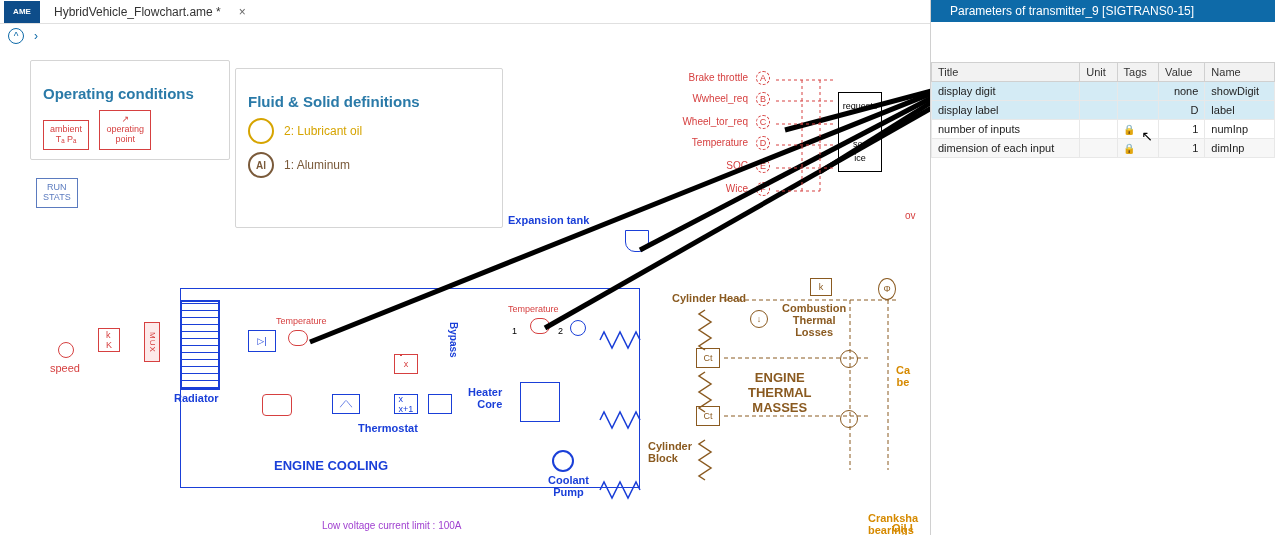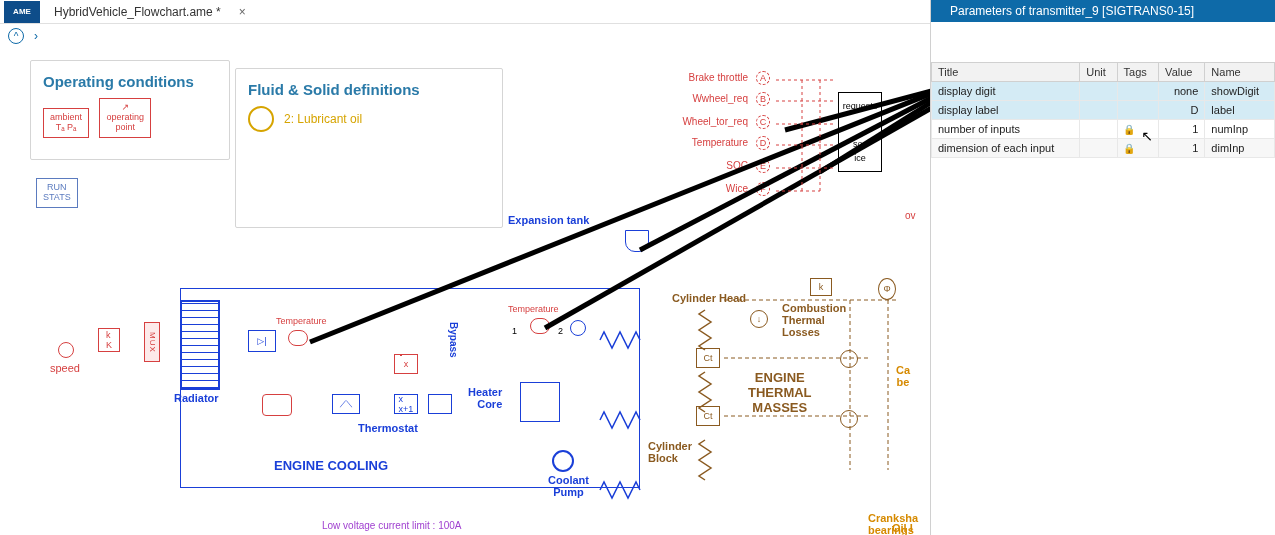--- a/index.html
+++ b/index.html
@@ -10,21 +10,21 @@
 
 
 .tabbar{height:24px;display:flex;align-items:center;border-bottom:1px solid #e0e0e0;font-size:12px}
 .tabbar .logo{width:36px;height:22px;background:#0e4d8a;color:#fff;font-size:8px;font-weight:bold;display:flex;align-items:center;justify-content:center;margin:0 4px}
 .tabbar .tab{padding:2px 10px;color:#333}
 .tabbar .close{color:#666;padding:0 8px;cursor:pointer}
 .crumb{height:24px;display:flex;align-items:center;padding:0 8px;gap:10px;font-size:12px;color:#0e6aa8}
 .crumb .up{width:16px;height:16px;border:1px solid #0e6aa8;border-radius:50%;display:flex;align-items:center;justify-content:center;font-size:10px}
 
 
-.card{position:absolute;border:1px solid #d5d5d5;background:#fff;border-radius:2px;padding:12px 12px 12px}
+.card{position:absolute;border:1px solid #d5d5d5;background:#fff;border-radius:2px;padding:24px 12px 12px}
 .card h3{font-size:15px;font-weight:600;color:#2a7aa8;margin-bottom:8px}
 .card.op{left:30px;top:60px;width:200px;height:100px}
 .card.fl{left:235px;top:68px;width:268px;height:160px}
 .legend-row{display:flex;align-items:center;gap:10px;margin:8px 0;font-size:12px}
 .circ{width:26px;height:26px;border:2px solid;border-radius:50%;display:flex;align-items:center;justify-content:center;font-size:10px;font-weight:bold}
 .c-cool{border-color:#1a3fd8;color:#1a3fd8}
 .c-lub{border-color:#d6a400;color:#d6a400}
 .c-al{border-color:#7a5a3a;color:#7a5a3a}
 .t-cool{color:#1a3fd8}
 .t-lub{color:#d6a400}
@@ -85,20 +85,24 @@
       <span class="opbox">ambient<br>Tₐ Pₐ</span>
       <span class="opbox">↗<br>operating<br>point</span>
     </div>
     <div class="card fl">
       <h3>Fluid &amp; Solid definitions</h3>
       <div id="fl-rows">
           <div class="legend-row">
             <span class="circ c-lub"></span>
             <span class="t-lub">2: Lubricant oil</span>
           </div>
+          <div class="legend-row">
+            <span class="circ c-al">Al</span>
+            <span class="t-al">1: Aluminum</span>
+          </div>
         </div>
     </div>
     <div class="runstats">RUN<br>STATS</div>
 
     <div id="sig-area">
         <span class="sig" style="left: 676px; top: 72px; width: 72px;">Brake throttle</span>
         <span class="sigport" style="left: 756px; top: 71px;">A</span>
         <span class="sig" style="left: 676px; top: 93px; width: 72px;">Wwheel_req</span>
         <span class="sigport" style="left: 756px; top: 92px;">B</span>
         <span class="sig" style="left: 676px; top: 116px; width: 72px;">Wheel_tor_req</span>
@@ -146,21 +150,21 @@
     <div class="blk red" style="left:530px;top:318px;width:20px;height:16px;border-radius:8px"></div>
     <span class="dlabel red" style="left:508px;top:304px;font-size:9px;font-weight:normal">Temperature</span>
     <span style="position:absolute;left:512px;top:326px;font-size:9px;color:#000">1</span>
     <span style="position:absolute;left:558px;top:326px;font-size:9px;color:#000">2</span>
     <div class="blk blue" style="left:570px;top:320px;width:16px;height:16px;border-radius:50%"></div>
 
     <span class="dlabel blue" style="left:274px;top:458px;font-size:13px">ENGINE COOLING</span>
 
     <span class="dlabel brown" style="left:672px;top:292px">Cylinder Head</span>
     <span class="dlabel brown" style="left:648px;top:440px">Cylinder<br>Block</span>
-    <span class="dlabel brown" style="left:782px;top:302px;">Combustion<br>Thermal<br>Losses</span>
+    <span class="dlabel brown" style="left:782px;top:302px;text-align:center">Combustion<br>Thermal<br>Losses</span>
     <span class="dlabel brown" style="left:748px;top:370px;font-size:13px;text-align:center">ENGINE<br>THERMAL<br>MASSES</span>
     <div class="blk brown" style="left:696px;top:348px;width:24px;height:20px">Ct</div>
     <div class="blk brown" style="left:696px;top:406px;width:24px;height:20px">Ct</div>
     <div class="blk brown" style="left:750px;top:310px;width:18px;height:18px;border-radius:50%">↓</div>
     <div class="blk brown" style="left:840px;top:350px;width:18px;height:18px;border-radius:50%"></div>
     <div class="blk brown" style="left:840px;top:410px;width:18px;height:18px;border-radius:50%"></div>
     <div class="blk brown" style="left:878px;top:278px;width:18px;height:22px;border-radius:50%">Φ</div>
     <div class="blk brown" style="left:810px;top:278px;width:22px;height:18px">k</div>
     <span class="dlabel orange" style="left:896px;top:364px;text-align:center">Ca<br>be</span>
     <span class="dlabel orange" style="left:868px;top:512px">Cranksha<br>bearings</span>

